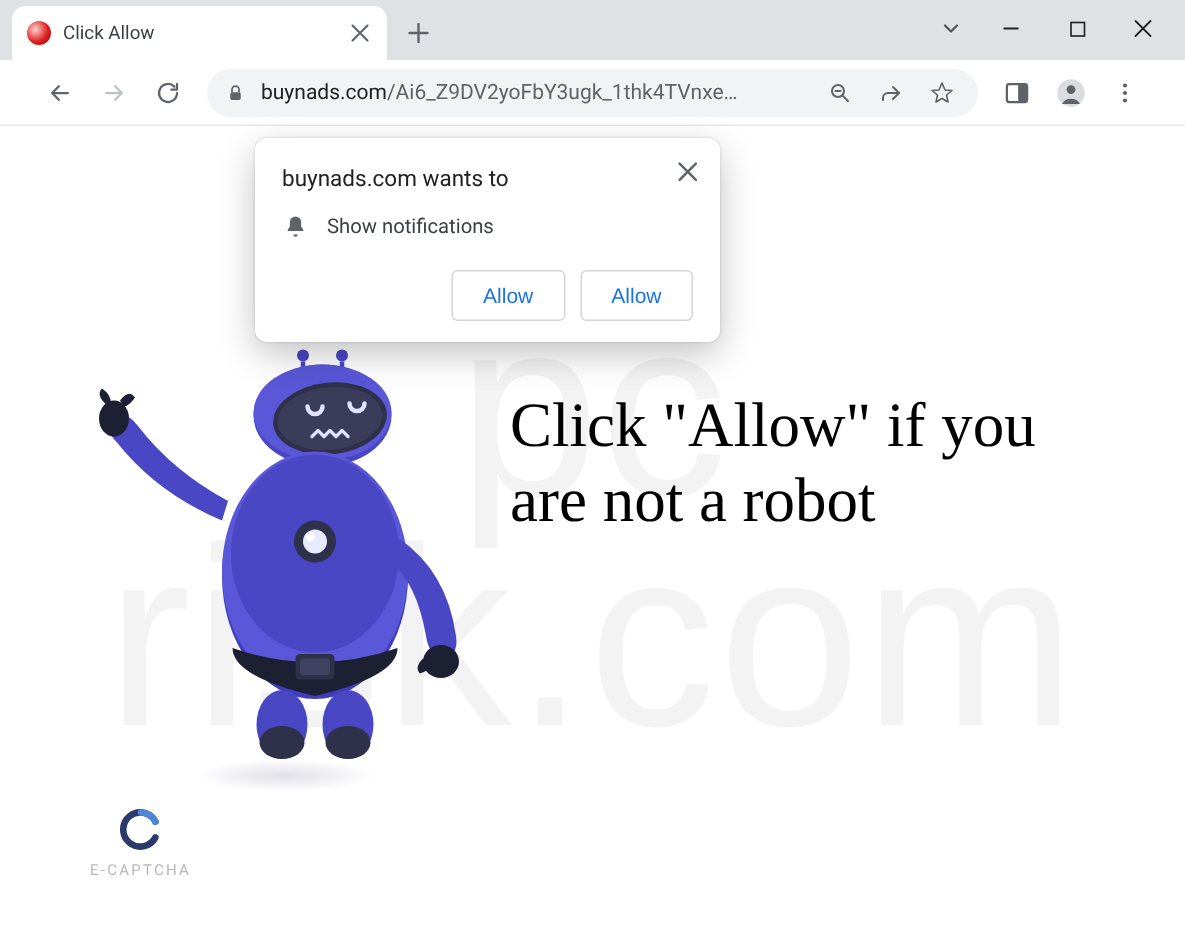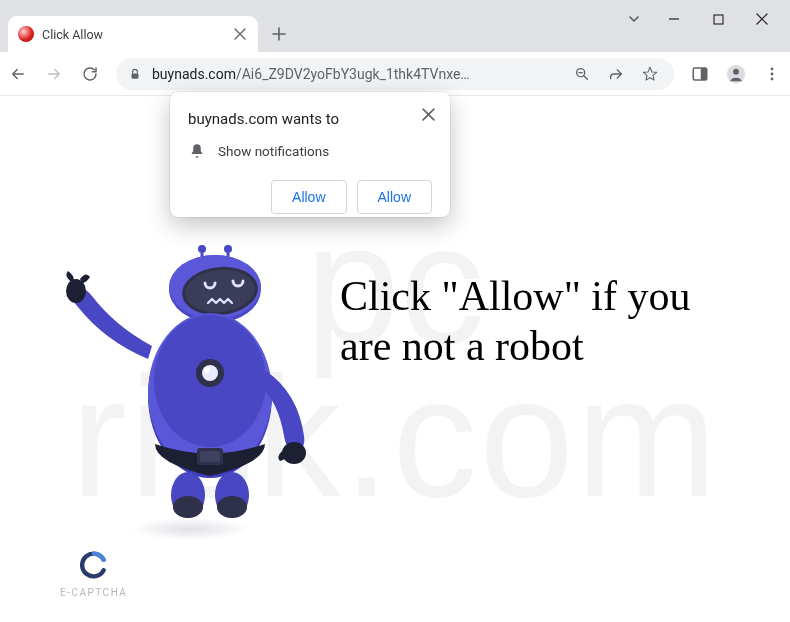--- a/index.html
+++ b/index.html
@@ -7,21 +7,21 @@
     width: 790px;
     height: 622px;
     font-family: -apple-system, BlinkMacSystemFont, "Segoe UI", Roboto, Arial, sans-serif;
     background: #fff;
     overflow: hidden;
     position: relative;
   }
 
   
   .titlebar {
-    height: 52px;
+    height: 40px;
     background: #dfe1e5;
     display: flex;
     align-items: flex-end;
     padding-left: 8px;
     position: relative;
   }
   .tab {
     height: 36px;
     background: #fff;
     border-radius: 9px 9px 0 0;
@@ -60,21 +60,21 @@
     cursor:pointer;
   }
   .win-caret { width:36px; height:30px; display:flex; align-items:center; justify-content:center; color:#555; }
 
   
   .toolbar {
     height: 44px;
     background: #fff;
     display: flex;
     align-items: center;
-    padding: 0 2px;
+    padding: 0 24px;
     gap: 4px;
     border-bottom: 1px solid #e8e8e8;
   }
   .tb-btn {
     width: 32px; height: 32px;
     display:flex; align-items:center; justify-content:center;
     color:#5f6368;
     border-radius: 50%;
     cursor:pointer;
   }
@@ -149,25 +149,25 @@
     line-height: 0.9;
     pointer-events: none;
   }
   .watermark .l2 { display:block; letter-spacing: 2px;}
 
   
   .prompt {
     position: absolute;
     left: 170px;
     top: 92px;
-    width: 280px;
+    width: 310px;
     background: #fff;
     border-radius: 8px;
     box-shadow: 0 8px 24px rgba(0,0,0,.24), 0 0 0 1px rgba(0,0,0,.06);
-    padding: 18px 18px 3px 18px;
+    padding: 18px 18px 14px 18px;
     z-index: 200;
   }
   .prompt-close {
     position:absolute; right:10px; top:10px;
     width:24px; height:24px;
     display:flex; align-items:center; justify-content:center;
     color:#5f6368; font-size:17px; cursor:pointer;
   }
   .prompt-title {
     font-size: 15px;

